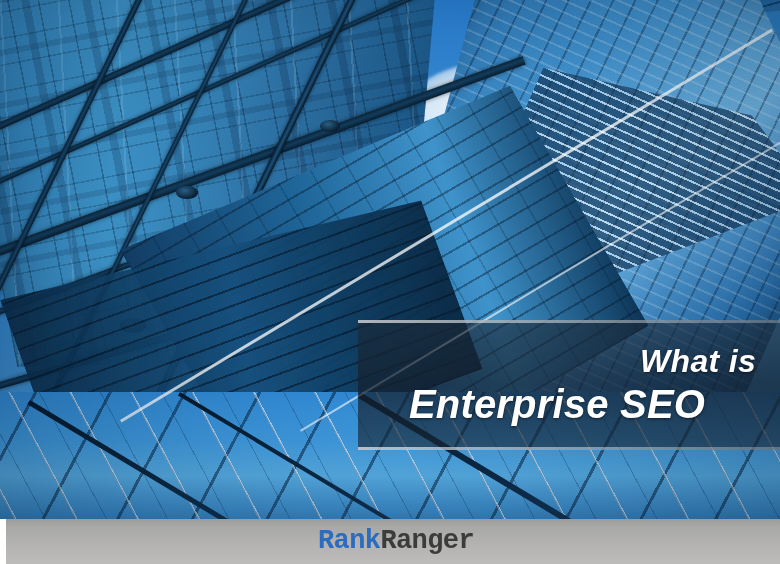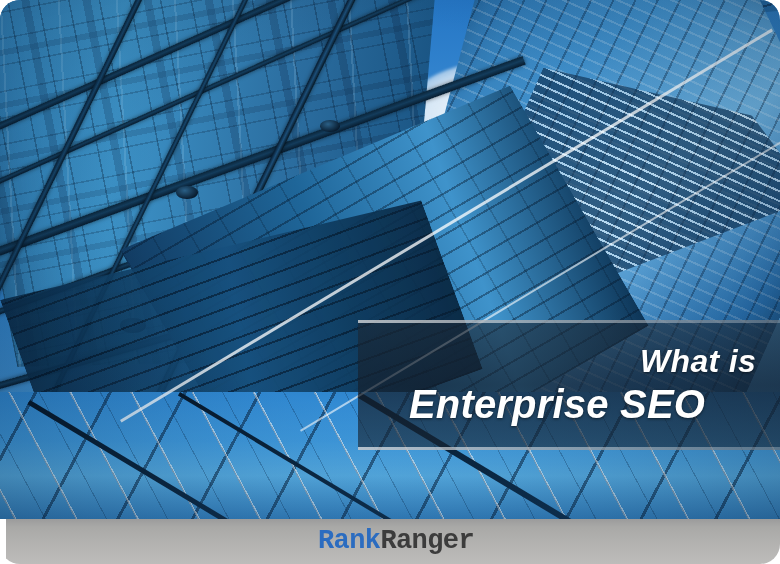--- a/index.html
+++ b/index.html
@@ -1,19 +1,19 @@
 <!DOCTYPE html>
 <html><head>
 <meta charset="utf-8">
 <style>
   * { margin:0; padding:0; box-sizing:border-box; }
   html,body { width:780px; height:564px; overflow:hidden; background:#fff; }
   body { font-family:"Liberation Sans", sans-serif; }
 
-  .banner { position:relative; width:780px; height:564px; overflow:hidden;border-radius:20px; }
+  .banner { position:relative; width:780px; height:564px; overflow:hidden; }
 
   
   .photo {
     position:absolute; left:0; top:0; width:780px; height:519px;
     overflow:hidden;
     background:
       
       radial-gradient(circle at 30% 18%, rgba(190,228,255,.55) 0%, rgba(190,228,255,0) 22%),
       
       linear-gradient(160deg, #1d5e9e 0%, #2f7fc4 38%, #58a6dd 70%, #1f6cae 100%);

